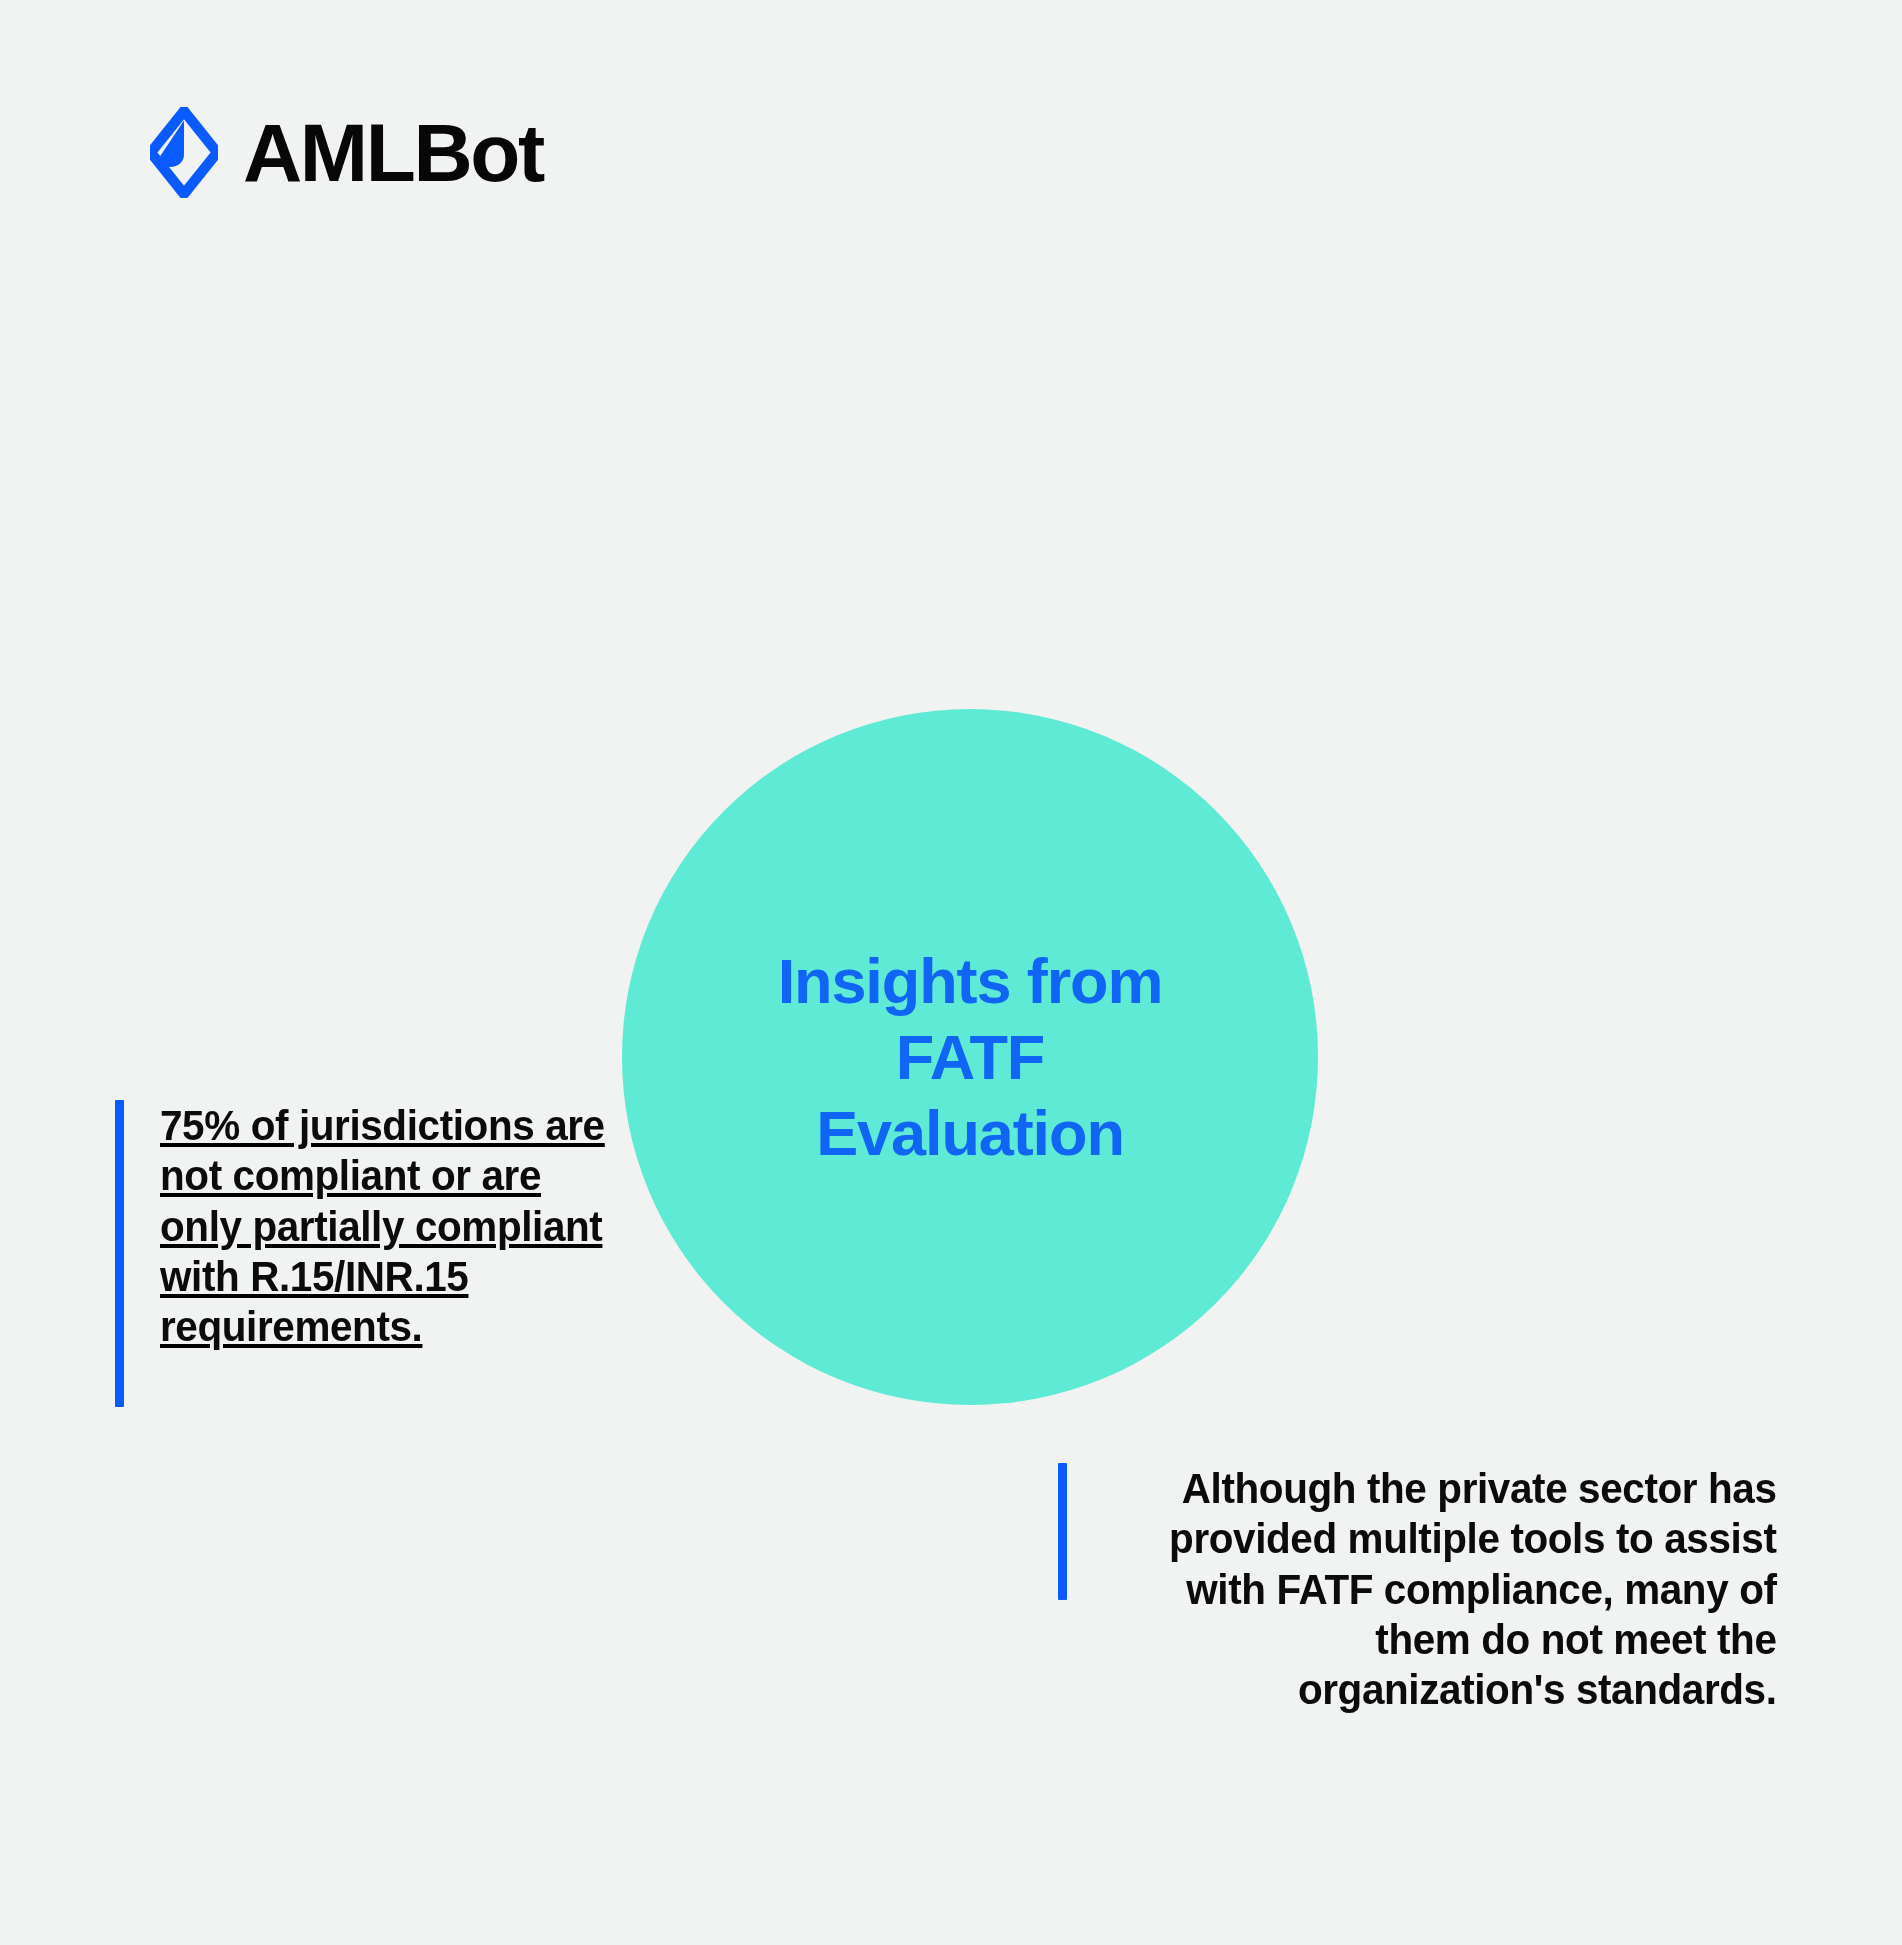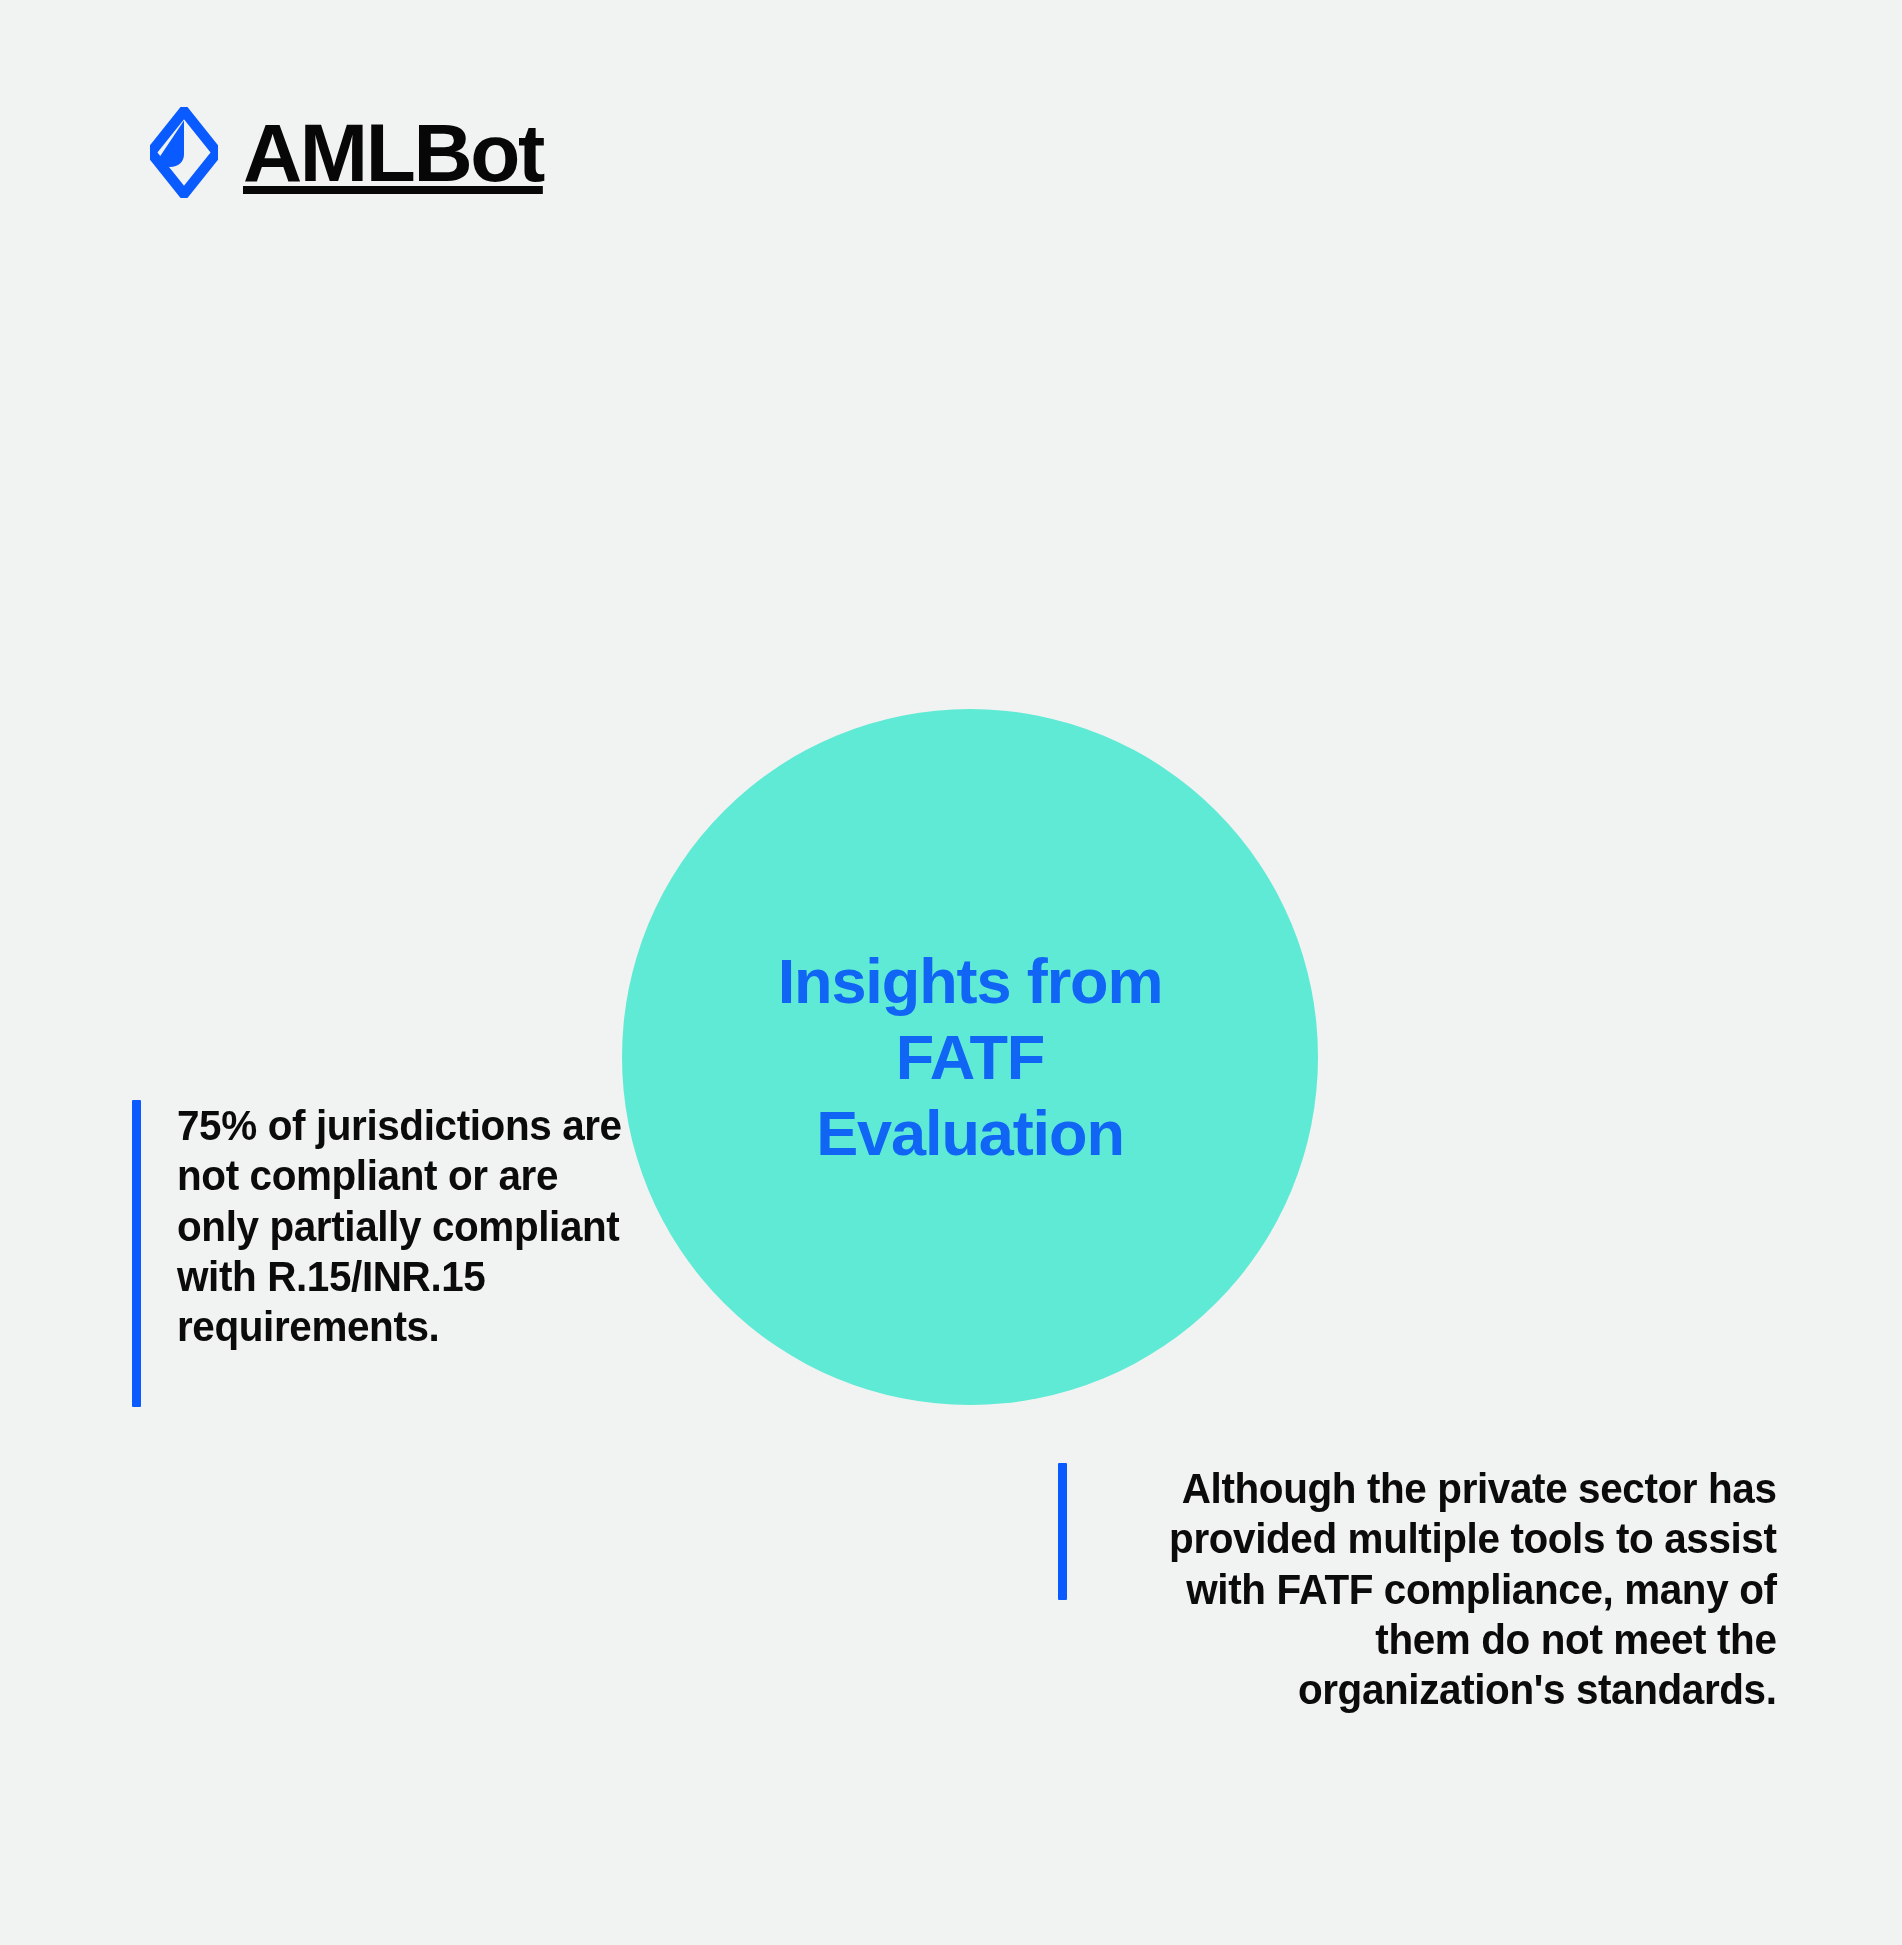--- a/index.html
+++ b/index.html
@@ -36,21 +36,20 @@
     display: block;
   }
   .logo-word {
     font-size: 82px;
     font-weight: 700;
     letter-spacing: -2.4px;
     color: #070707;
     line-height: 1;
     white-space: nowrap;
     font-stretch: condensed;
-    text-decoration: underline;
   }
 
   
   .callout {
     position: absolute;
     display: flex;
     align-items: flex-start;
   }
   .callout-bar {
     flex: 0 0 auto;
@@ -78,23 +77,24 @@
   #callout-top {
     left: 548px;
     top: 487px;
     width: 951px;
   }
   #callout-top .callout-bar { height: 147px; margin-right: 36px; }
   #callout-top .callout-text { width: 951px; }
 
   
   #callout-left {
-    left: 132px;
+    left: 115px;
     top: 1100px;
     width: 533px;
+    text-decoration: underline;
   }
   #callout-left .callout-bar { height: 307px; margin-right: 36px; }
   #callout-left .callout-text { width: 495px; }
 
   
   #callout-bottom {
     left: 1058px;
     top: 1463px;
     width: 761px;
     text-align: right;

